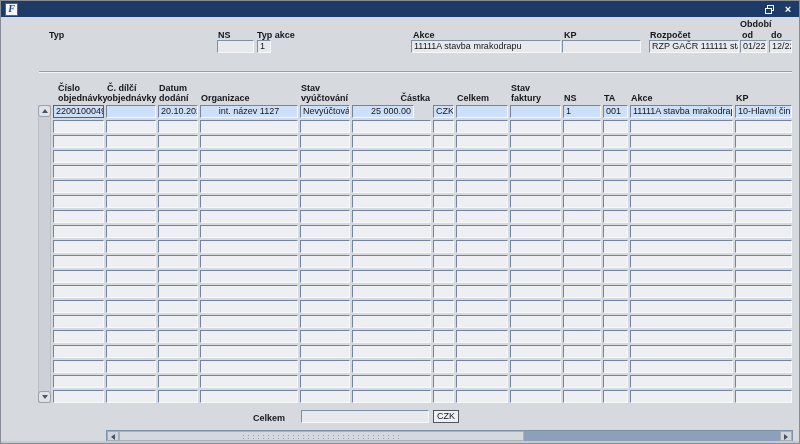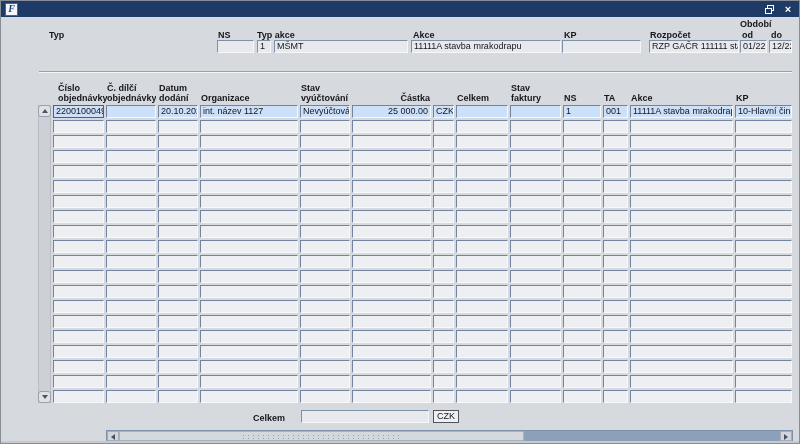--- a/index.html
+++ b/index.html
@@ -99,21 +99,20 @@
   <div class="flabel" style="left:256px;top:29px">Typ akce</div>
   <div class="flabel" style="left:412px;top:29px">Akce</div>
   <div class="flabel" style="left:563px;top:29px">KP</div>
   <div class="flabel" style="left:649px;top:29px">Rozpočet</div>
   <div class="flabel" style="left:739px;top:18px">Období</div>
   <div class="flabel" style="left:741px;top:29px">od</div>
   <div class="flabel" style="left:770px;top:29px">do</div>
 
   <div class="field" style="left:216px;top:39px;width:37px"></div>
   <div class="field" style="left:256px;top:39px;width:14px">1</div>
-  <div class="field" style="left:273px;top:39px;width:134px">MŠMT</div>
   <div class="field" style="left:410px;top:39px;width:150px">11111A stavba mrakodrapu</div>
   <div class="field" style="left:561px;top:39px;width:79px"></div>
   <div class="field" style="left:648px;top:39px;width:90px">RZP GAČR 111111 stavba</div>
   <div class="field" style="left:739px;top:39px;width:27px">01/22</div>
   <div class="field" style="left:768px;top:39px;width:23px">12/22</div>
 
   <div class="sep"></div>
 
   <div id="grid">
       <div class="hdr" style="left: 56px; width: 51px;">Číslo
@@ -130,23 +129,23 @@
       <div class="hdr" style="left: 455px; width: 52px;">Celkem</div>
       <div class="hdr" style="left: 509px; width: 51px;">Stav
 faktury</div>
       <div class="hdr" style="left: 562px; width: 38px;">NS</div>
       <div class="hdr" style="left: 602px; width: 25px;">TA</div>
       <div class="hdr" style="left: 629px; width: 103px;">Akce</div>
       <div class="hdr" style="left: 734px; width: 57px;">KP</div>
       <div class="cell hl sel" style="left: 52px; top: 104px; width: 51px;">2200100049</div>
       <div class="cell hl" style="left: 105px; top: 104px; width: 50px;"></div>
       <div class="cell hl" style="left: 157px; top: 104px; width: 40px;">20.10.2022</div>
-      <div class="cell hl" style="left: 199px; top: 104px; width: 98px;">int. název 1127</div>
+      <div class="cell hl" style="left: 199px; top: 104px; width: 98px; text-align: center;">int. název 1127</div>
       <div class="cell hl" style="left: 299px; top: 104px; width: 50px;">Nevyúčtováno</div>
-      <div class="cell hl right" style="left: 351px; top: 104px; width: 79px;">25 000.00</div>
+      <div class="cell hl right" style="left: 351px; top: 104px; width: 62px;">25 000.00</div>
       <div class="cell hl" style="left: 432px; top: 104px; width: 21px;">CZK</div>
       <div class="cell hl" style="left: 455px; top: 104px; width: 52px;"></div>
       <div class="cell hl" style="left: 509px; top: 104px; width: 51px;"></div>
       <div class="cell hl" style="left: 562px; top: 104px; width: 38px;">1</div>
       <div class="cell hl" style="left: 602px; top: 104px; width: 25px;">001</div>
       <div class="cell hl" style="left: 629px; top: 104px; width: 103px;">11111A stavba mrakodrapu</div>
       <div class="cell hl" style="left: 734px; top: 104px; width: 57px;">10-Hlavní činnost</div>
       <div class="cell" style="left: 52px; top: 119px; width: 51px;"></div>
       <div class="cell" style="left: 105px; top: 119px; width: 50px;"></div>
       <div class="cell" style="left: 157px; top: 119px; width: 40px;"></div>

